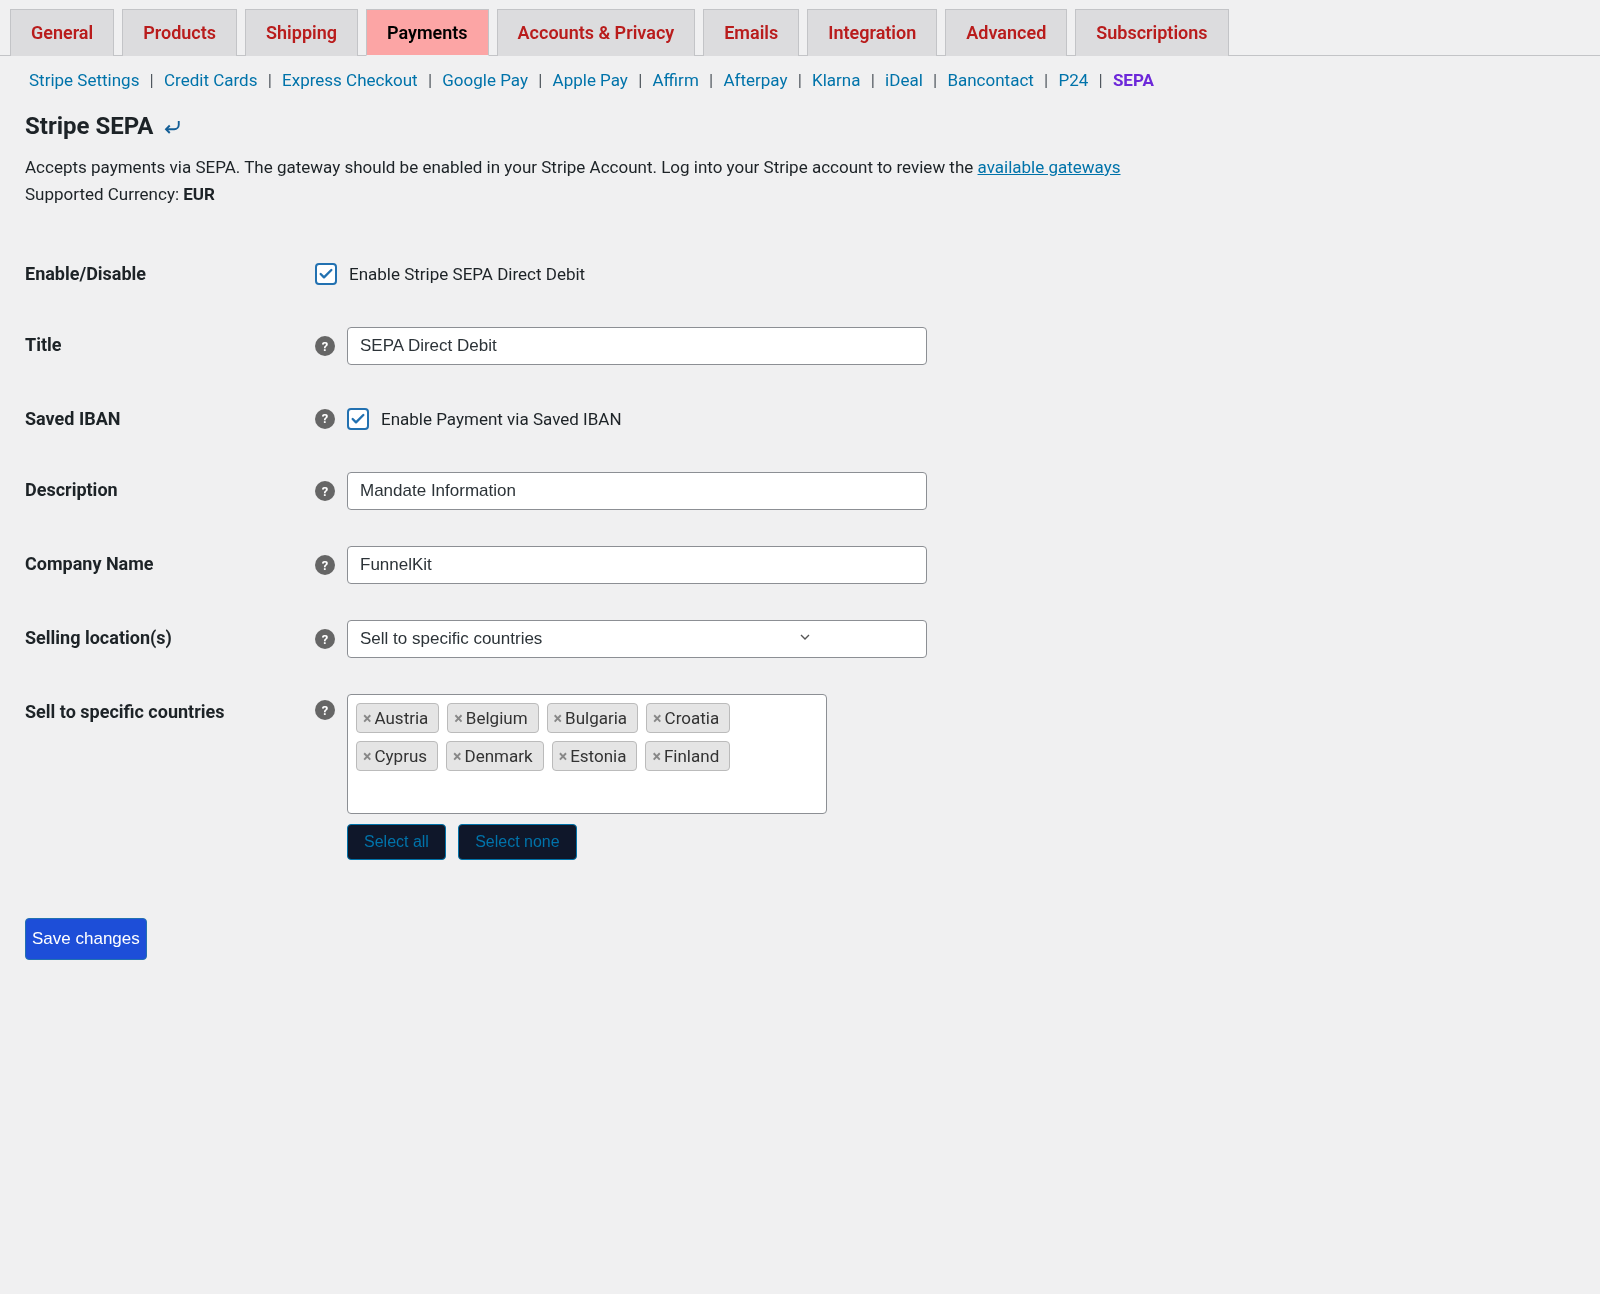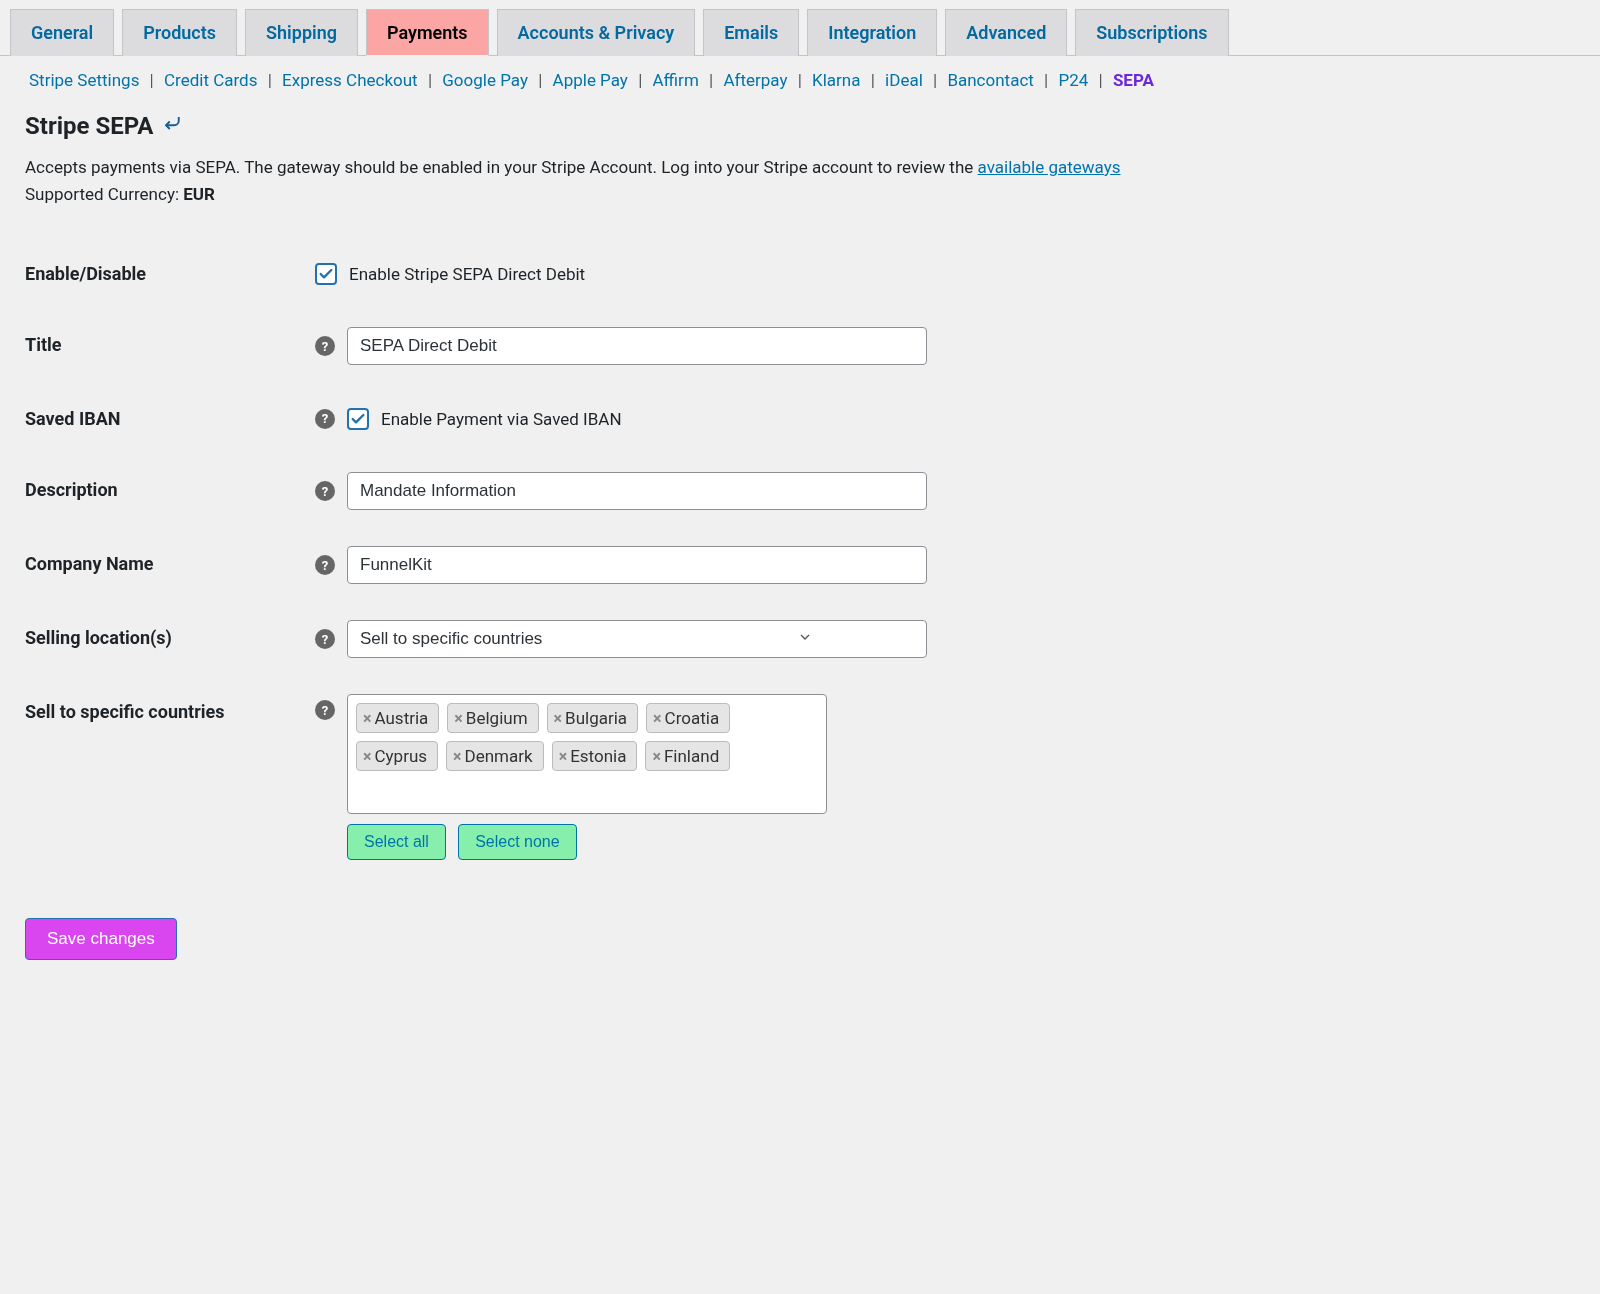--- a/index.html
+++ b/index.html
@@ -21,21 +21,21 @@
   display: flex;
   flex-wrap: wrap;
   gap: 8px;
 }
 .nav-tab {
   display: inline-block;
   padding: 12px 20px;
   font-size: 18px;
   font-weight: 600;
   background: #dcdcde;
-  color: #0369a1;
+  color: #b91c1c;
   border: 1px solid #c3c4c7;
   border-bottom: none;
   text-decoration: none;
   cursor: pointer;
   margin-bottom: -1px;
 }
 .nav-tab.active {
   background: #fca5a5;
   color: #000;
   border-bottom: 1px solid #f0f0f1;
@@ -54,21 +54,21 @@
 .subsubsub .current {
   font-weight: 700;
   color: #6d28d9;
   padding: 0 4px;
 }
 h2.title {
   font-size: 24px;
   font-weight: 700;
   margin: 22px 0 14px 0;
   display: flex;
-  align-items: flex-start;
+  align-items: flex-end;
   gap: 10px;
 }
 .back-link {
   color: #135e96;
   text-decoration: none;
   font-size: 20px;
 }
 .back-link svg { vertical-align: -1px; }
 .desc-block {
   margin-bottom: 30px;
@@ -177,32 +177,32 @@
   color: #888;
   font-weight: 700;
   margin-right: 3px;
   font-size: 16px;
   cursor: pointer;
 }
 .btn-secondary {
   display: inline-block;
   padding: 8px 16px;
   border: 1px solid #0073aa;
-  background: #86efac;
+  background: #0f172a;
   color: #0073aa;
   border-radius: 4px;
   font-size: 16px;
   cursor: pointer;
   margin-top: 10px;
   margin-right: 8px;
 }
 .btn-primary {
   display: inline-block;
-  padding: 10px 21px;
-  background: #d946ef;
+  padding: 10px 6px;
+  background: #1d4ed8;
   color: #fff;
   border: 1px solid #2271b1;
   border-radius: 4px;
   font-size: 17px;
   cursor: pointer;
   margin-top: 40px;
 }
 .td-with-help {
   display: flex;
   align-items: center;

